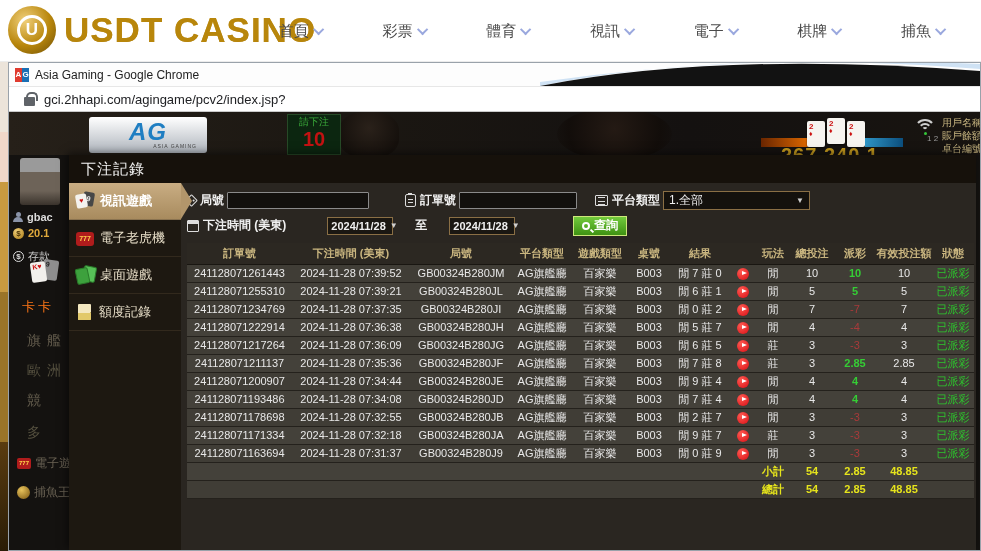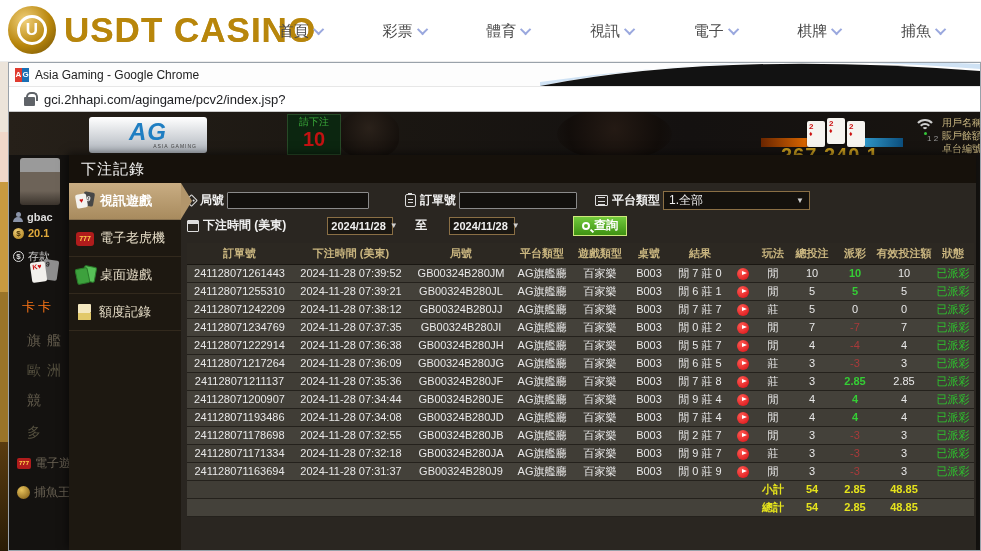--- a/index.html
+++ b/index.html
@@ -390,35 +390,20 @@
                       <td>B003</td>
                       <td>閒 6 莊 1</td>
                       <td><span class="play-btn"></span></td>
                       <td>閒</td>
                       <td>5</td>
                       <td class="pos">5</td>
                       <td>5</td>
                       <td class="status">已派彩</td>
                     </tr>
                     <tr>
-                      <td>241128071242209</td>
-                      <td>2024-11-28 07:38:12</td>
-                      <td>GB00324B280JJ</td>
-                      <td>AG旗艦廳</td>
-                      <td>百家樂</td>
-                      <td>B003</td>
-                      <td>閒 7 莊 7</td>
-                      <td><span class="play-btn"></span></td>
-                      <td>莊</td>
-                      <td>5</td>
-                      <td class="zero">0</td>
-                      <td>0</td>
-                      <td class="status">已派彩</td>
-                    </tr>
-                    <tr>
                       <td>241128071234769</td>
                       <td>2024-11-28 07:37:35</td>
                       <td>GB00324B280JI</td>
                       <td>AG旗艦廳</td>
                       <td>百家樂</td>
                       <td>B003</td>
                       <td>閒 0 莊 2</td>
                       <td><span class="play-btn"></span></td>
                       <td>閒</td>
                       <td>7</td>

